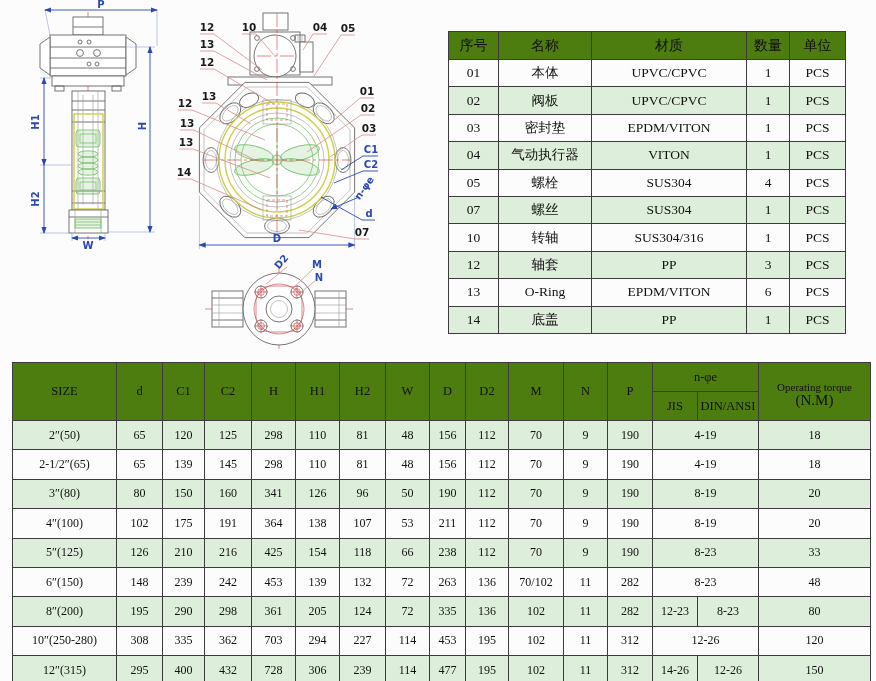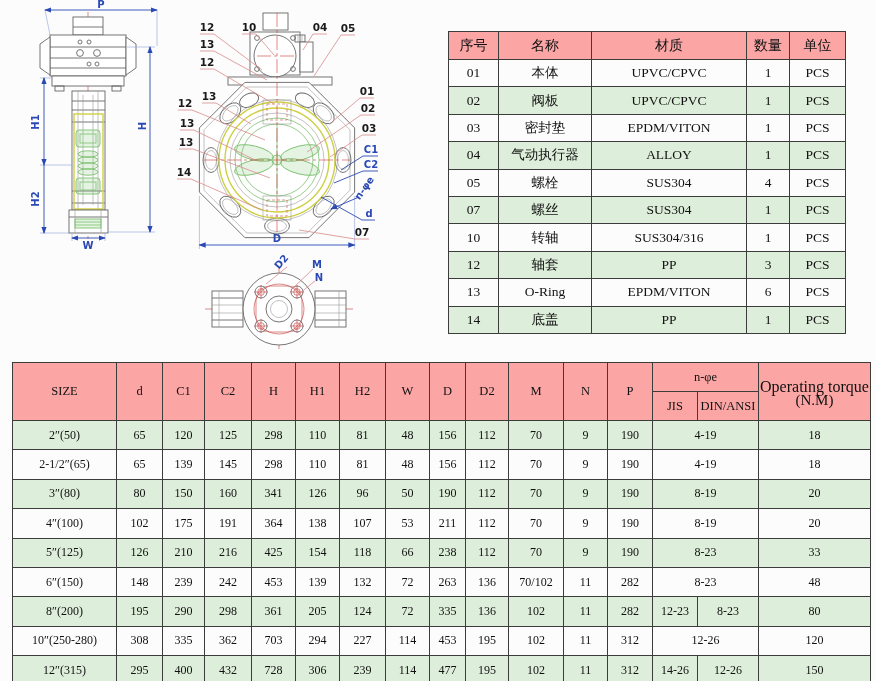--- a/index.html
+++ b/index.html
@@ -2,32 +2,32 @@
 <html><head>
 <meta charset="utf-8">
 <style>
   html,body{margin:0;padding:0;background:#fff;}
   #page{position:relative;width:876px;height:681px;background:#fcfcfc;overflow:hidden;
         font-family:"Liberation Serif","DejaVu Serif",serif;color:#111;}
   
   table{border-collapse:collapse;table-layout:fixed;}
   th,td{border:1px solid #3c3c3c;text-align:center;vertical-align:middle;padding:0;
         overflow:hidden;white-space:nowrap;}
-  thead th,.hdr{background:#fca5a5;font-weight:normal;}
+  thead th,.hdr{background:#4d7c0f;font-weight:normal;}
   .g{background:#ddeeda;}
   
   #parts{position:absolute;left:448px;top:31px;width:397px;}
   #parts th{height:27px;font-size:14px;}
   #parts td{height:26.4px;font-size:13.5px;}
   
   #sizes{position:absolute;left:12px;top:362px;width:858px;}
   #sizes th{font-size:12.5px;}
   #sizes thead tr th{height:28px;}
   #sizes td{height:28.4px;font-size:12px;}
-  .torq1{font-size:16px;display:block;line-height:14px;padding-top:3px;}
+  .torq1{font-size:11px;display:block;line-height:14px;padding-top:3px;}
   .torq2{font-size:15px;display:block;line-height:13px;}
   .subsmall{font-size:9px;}
   .subjis{font-size:13px;margin-top:48px;}
   
   #dwgwrap{position:absolute;left:0;top:0;width:440px;height:358px;}
   svg text{font-family:"DejaVu Sans","Liberation Sans",sans-serif;}
   .o{fill:none;stroke:#666;stroke-width:0.9;}
   .ol{fill:none;stroke:#999;stroke-width:0.6;}
   .of{fill:#fff;stroke:#666;stroke-width:0.9;}
   .y{fill:none;stroke:#cfcf45;stroke-width:1.4;}
@@ -324,21 +324,21 @@
         <tr>
           <td>03</td>
           <td>密封垫</td>
           <td>EPDM/VITON</td>
           <td>1</td>
           <td>PCS</td>
         </tr>
         <tr class="g">
           <td>04</td>
           <td>气动执行器</td>
-          <td>ALLOY</td>
+          <td>VITON</td>
           <td>1</td>
           <td>PCS</td>
         </tr>
         <tr>
           <td>05</td>
           <td>螺栓</td>
           <td>SUS304</td>
           <td>4</td>
           <td>PCS</td>
         </tr>

